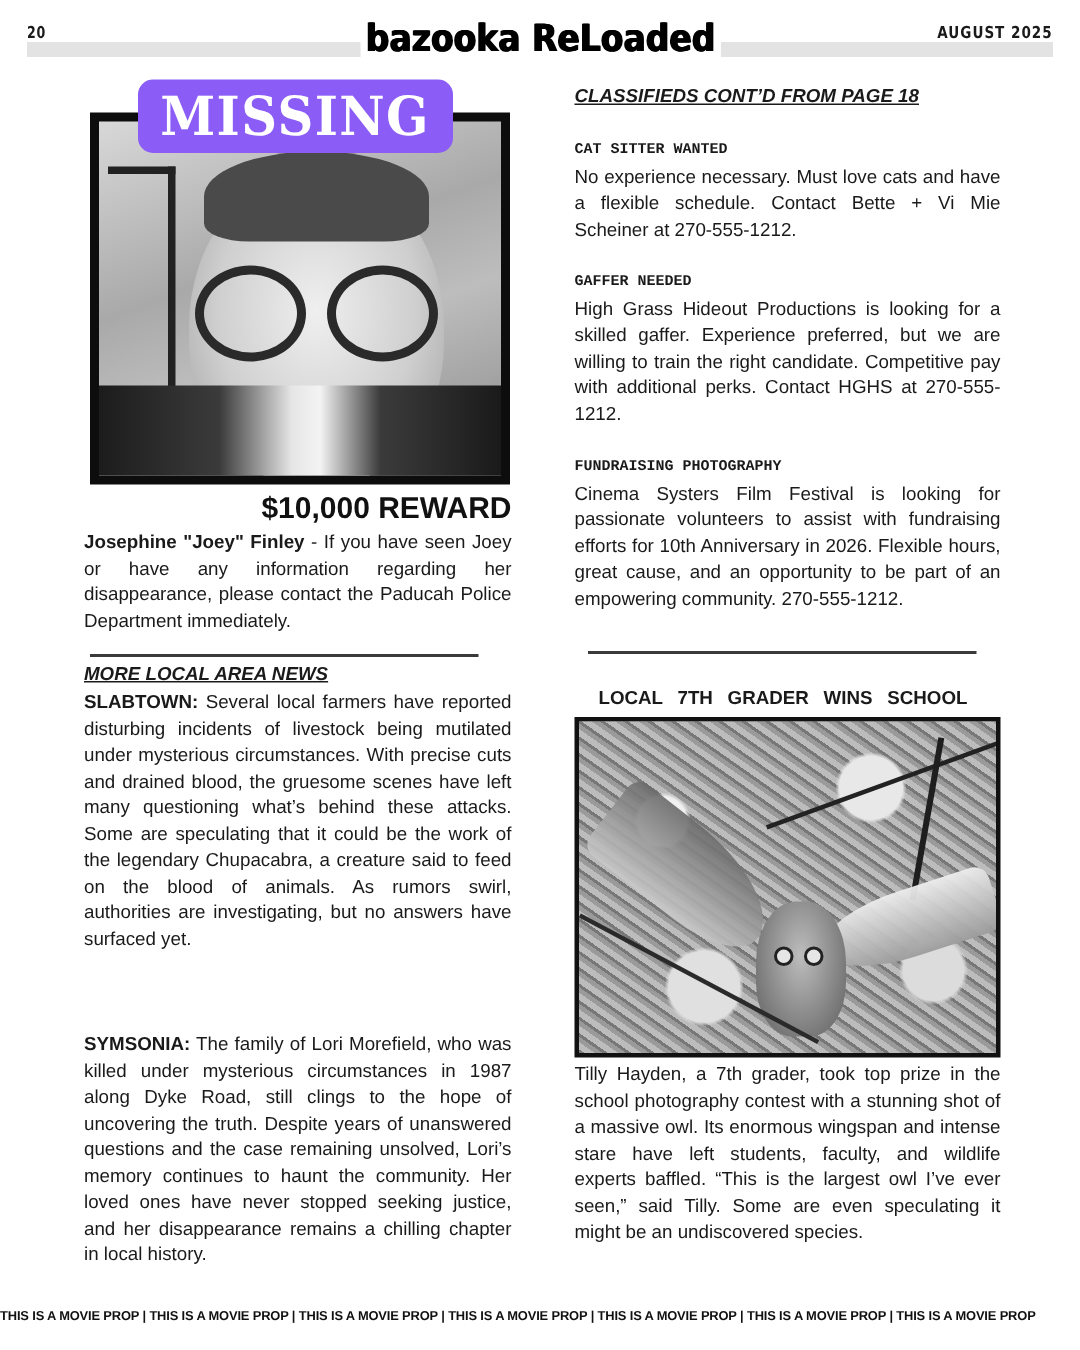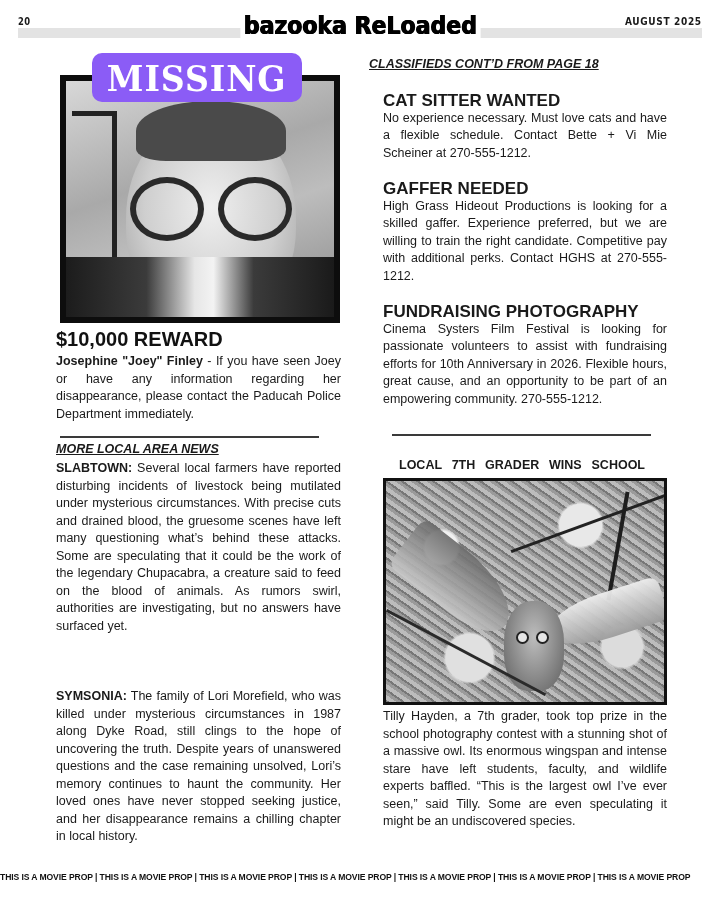--- a/index.html
+++ b/index.html
@@ -31,37 +31,37 @@
                     border-radius: 0 0 50% 50%; background: #3c3c3c; }
     .photo .jacket { position: absolute; left: 0; bottom: 0; width: 268px; height: 60px;
                      background: linear-gradient(90deg, #1c1c1c 0%, #3b3b3b 30%, #e6e6e6 48%, #f3f3f3 55%, #3b3b3b 70%, #1a1a1a 100%); }
     .photo .door { position: absolute; left: 6px; top: 30px; width: 40px; height: 150px; border: 5px solid #222; border-left: none; }
 
     .missing-tag { position: absolute; left: 92px; top: 53px; width: 210px; height: 49px; background: #8b5cf6; border-radius: 10px;
                    display: flex; align-items: center; justify-content: center; z-index: 2; }
     .missing-tag span { color: #fff; font-family: "DejaVu Serif", serif; font-weight: bold; font-size: 36px; letter-spacing: 1px;
                         transform: scaleX(0.92); }
 
-    .reward { position: absolute; left: 56px; top: 328px; width: 285px; text-align: left; font-weight: bold; font-size: 20px; color: #111; }
+    .reward { position: absolute; left: 56px; top: 328px; width: 285px; text-align: right; font-weight: bold; font-size: 20px; color: #111; }
     .missing-desc { position: absolute; left: 56px; top: 353px; width: 285px; font-size: 12.5px; line-height: 17.5px; text-align: justify; }
     .missing-desc b { font-weight: bold; }
 
     .rule { position: absolute; height: 2px; background: #3a3a3a; }
 
     .section-head { font-weight: bold; font-style: italic; text-decoration: underline; font-size: 12.5px; }
     .p { font-size: 12.5px; line-height: 17.5px; text-align: justify; margin: 0; }
     .p b { font-weight: bold; }
 
     .more-head { position: absolute; left: 56px; top: 442px; }
     .slabtown { position: absolute; left: 56px; top: 460px; width: 285px; }
     .symsonia { position: absolute; left: 56px; top: 688px; width: 285px; }
 
-    .class-head { position: absolute; left: 369px; top: 57px; }
+    .class-head { position: absolute; left: 383px; top: 57px; }
     .ad { position: absolute; left: 383px; width: 284px; }
-    .ad .ad-title { font-weight: bold; font-size: 17px; line-height: 17.5px; }
+    .ad .ad-title { font-weight: bold; font-size: 10px; line-height: 17.5px; font-family: Liberation Mono, monospace; }
     .ad1 { top: 92px; }
     .ad2 { top: 180px; }
     .ad3 { top: 303px; }
 
     .contest-head { position: absolute; left: 399px; top: 456px; width: 246px; font-weight: bold; font-size: 12.5px; line-height: 18px;
                     text-align: justify; text-align-last: left; word-spacing: 3px; }
 
     .owl-frame { position: absolute; left: 383px; top: 478px; width: 284px; height: 227px; background: #111; }
     .owl { position: absolute; left: 3px; top: 3px; width: 278px; height: 221px; overflow: hidden;
            background:

